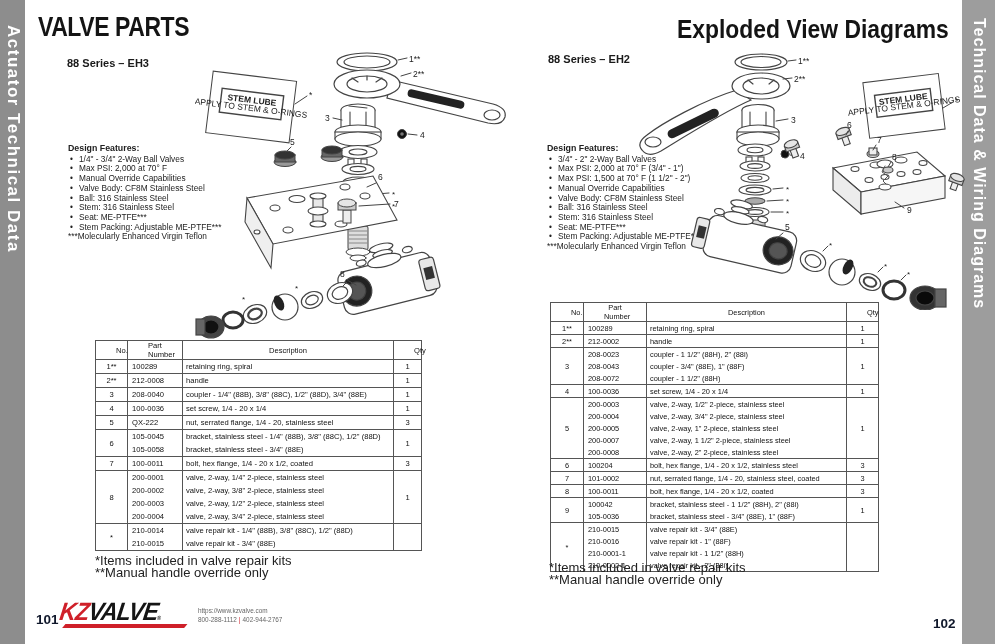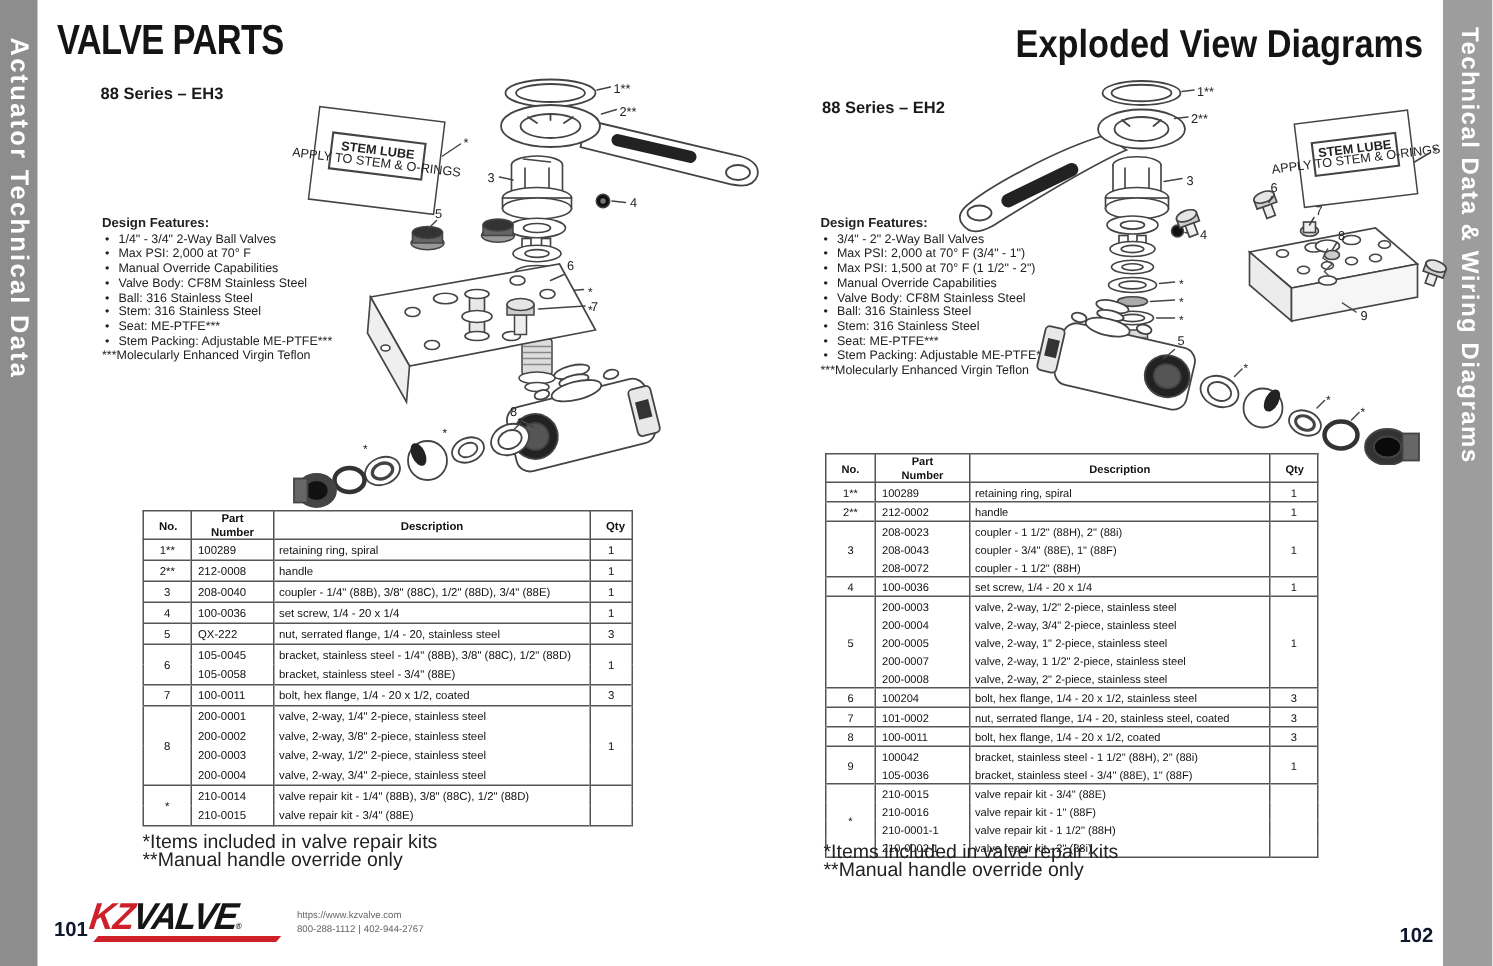--- a/index.html
+++ b/index.html
@@ -14,36 +14,36 @@
   #sidebar-left .sidebar-text{font-size:17px;letter-spacing:1.5px;margin:25px auto 0;}
   #sidebar-right .sidebar-text{font-size:16px;letter-spacing:1px;margin:18px auto 0;}
   
   .main-title{position:absolute;font-weight:bold;color:#141414;white-space:nowrap;}
   #title-left{left:38px;top:11px;font-size:28px;letter-spacing:-.5px;
     transform:scaleX(.82);transform-origin:left top;}
   #title-right{right:46px;top:14px;font-size:26px;
     transform:scaleX(.88);transform-origin:right top;}
   .series-title{position:absolute;font-size:11px;font-weight:bold;}
   #series-left{left:67px;top:57px;}
-  #series-right{left:548px;top:66px;text-align:right;}
+  #series-right{left:548px;top:53px;text-align:right;}
   
   .features{position:absolute;width:225px;font-size:8.3px;line-height:9.7px;color:#222;}
   #features-left{left:68px;top:144px;}
   #features-right{left:547px;top:144px;}
   .features-heading{font-weight:bold;font-size:8.8px;margin-bottom:1px;}
   .features ul{list-style:none;margin:0;padding:0;}
   .features li{position:relative;padding-left:11px;}
   .features li::before{content:"\2022";position:absolute;left:2px;top:0;}
   .features-footnote{margin-top:0;}
   
   .parts-table{position:absolute;border-collapse:collapse;table-layout:fixed;
     background:#fff;font-size:7.6px;color:#111;}
   #table-left{left:95px;top:340px;width:326px;}
   #table-right{left:550px;top:302px;width:328px;font-size:7.4px;}
-  .parts-table th{border:1px solid #555;font-weight:bold;height:14px;padding:0 10px;text-align:center;}
+  .parts-table th{border:1px solid #555;font-weight:normal;height:14px;padding:0 20px;text-align:center;}
   .parts-table td{border-left:1px solid #555;border-right:1px solid #555;border-top:0;border-bottom:0;
     height:13px;padding:0 3px;white-space:nowrap;overflow:hidden;}
   #table-right td{height:12px;}
   .parts-table{border:1px solid #555;}
   .parts-table tr.group-start td{border-top:1px solid #555;}
   .parts-table tbody tr:last-child td{border-bottom:1px solid #555;}
   td.c-no,td.c-qty{text-align:center;}
   td.c-part{padding-left:4px;margin-top:23px;}
   
   .notes{position:absolute;font-size:13px;line-height:11.5px;color:#222;}

